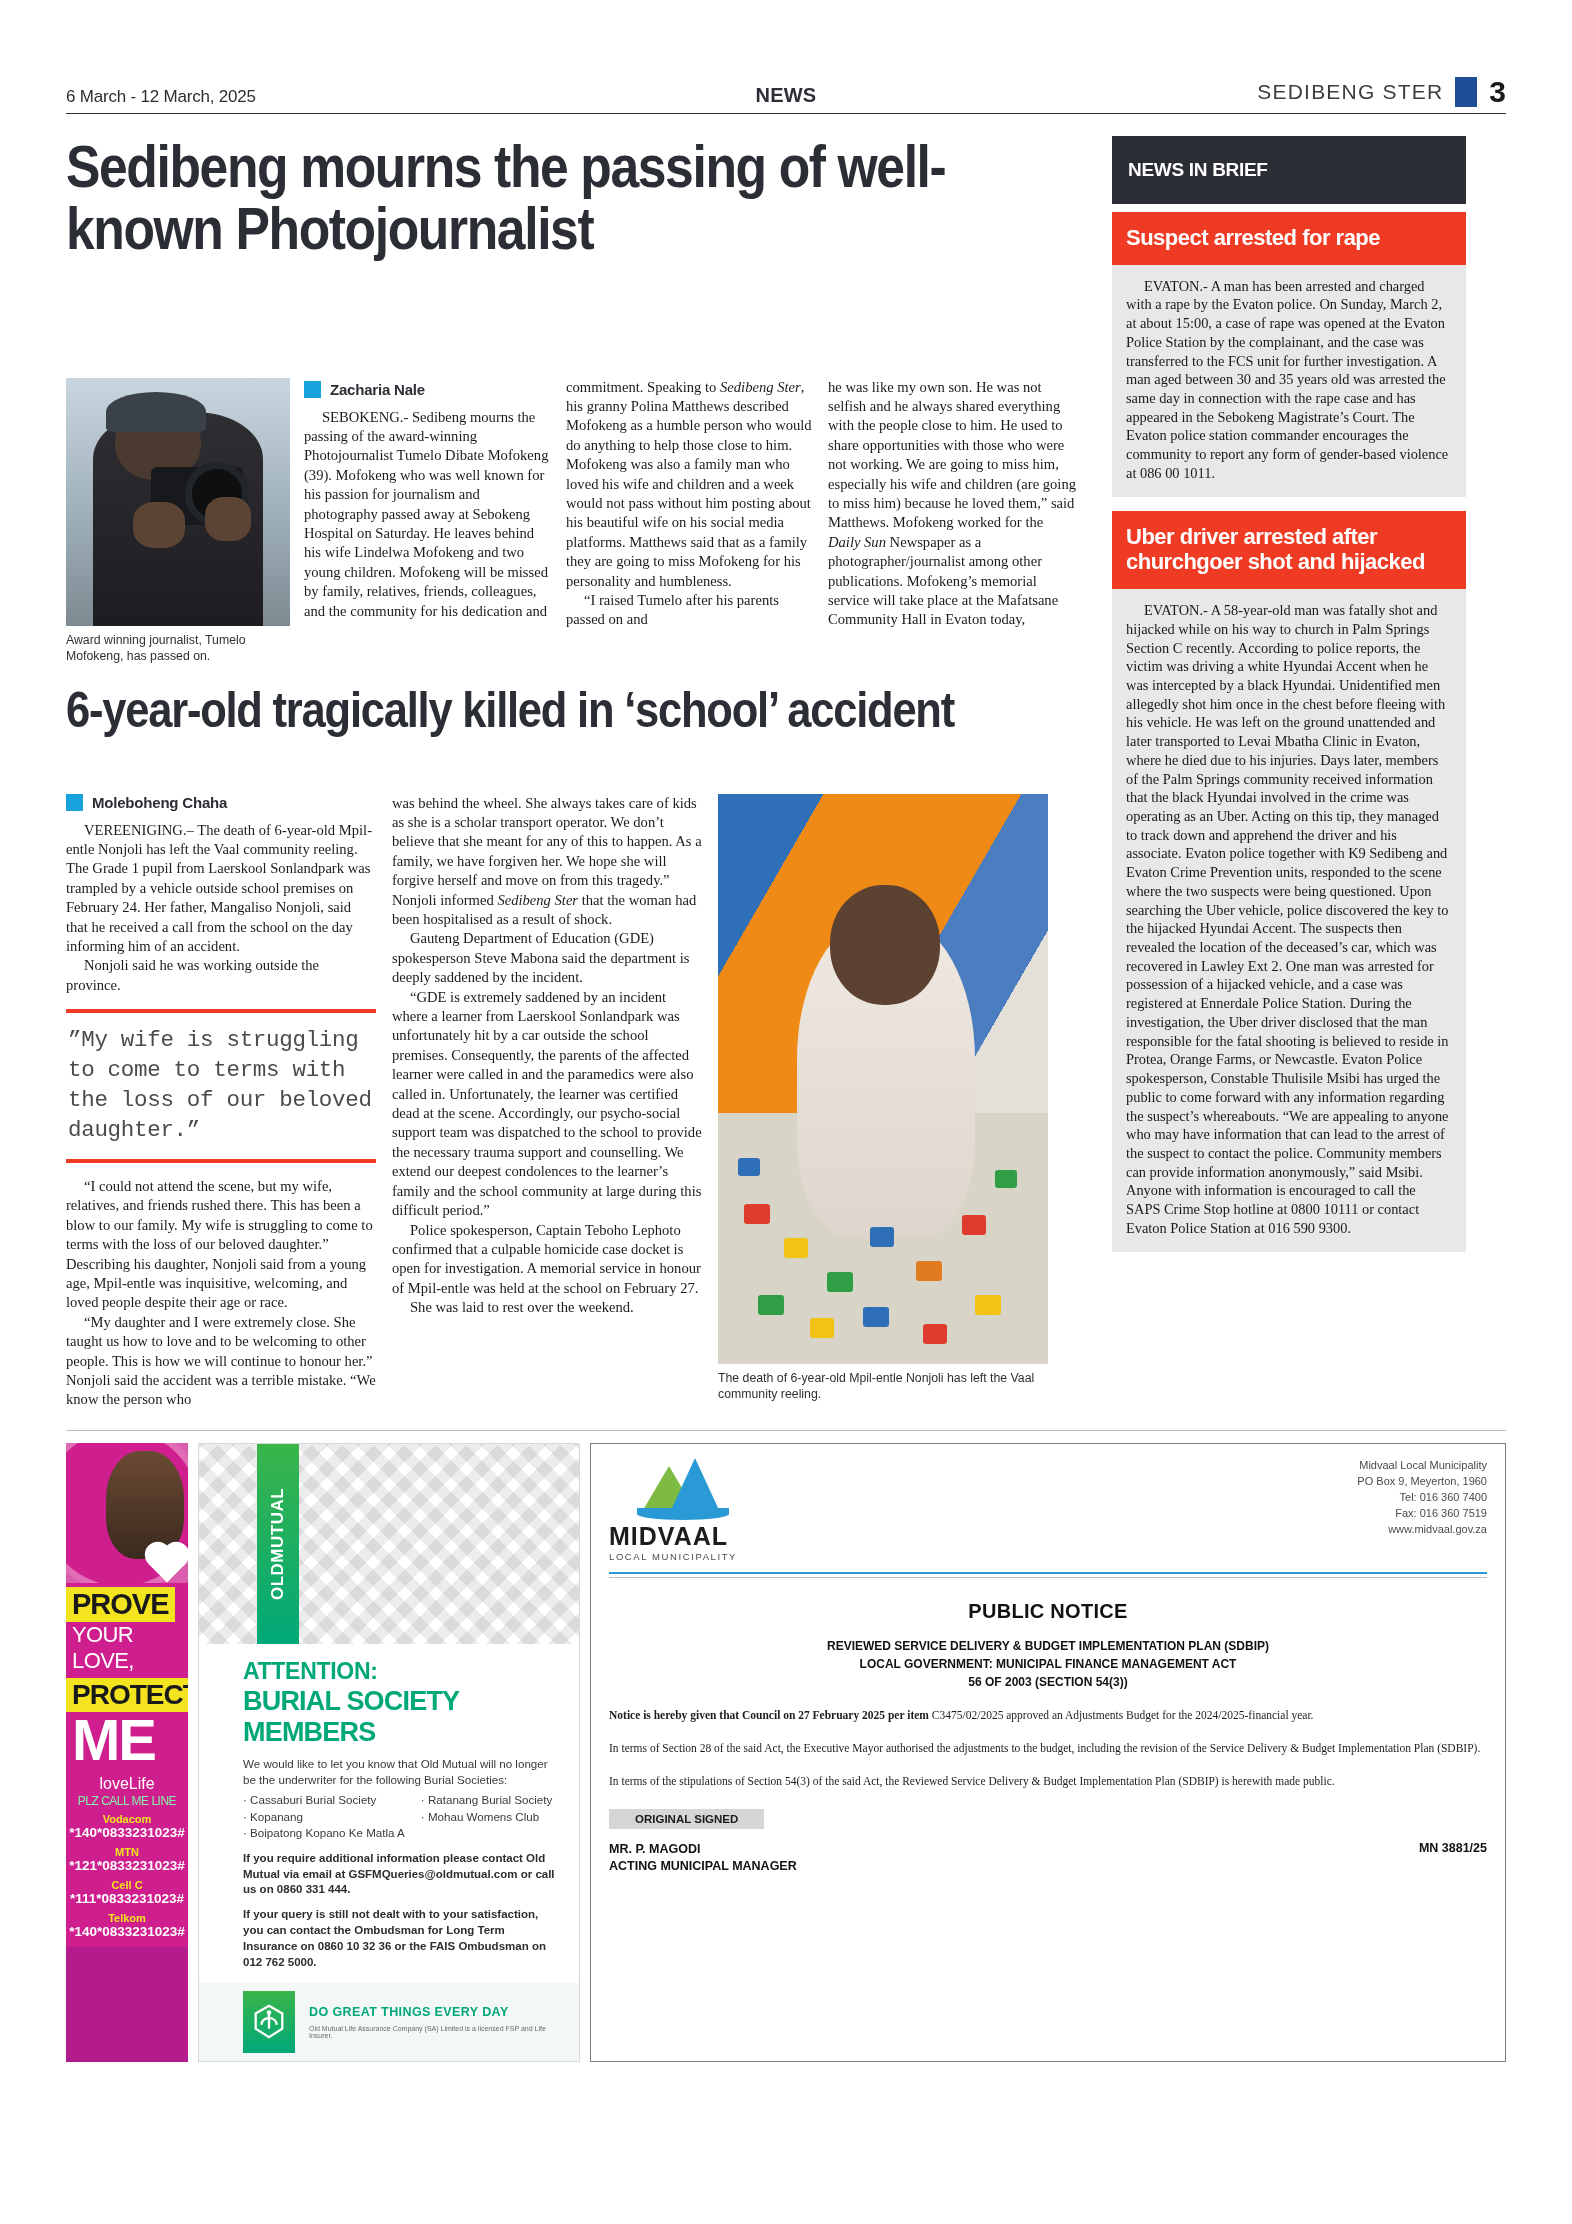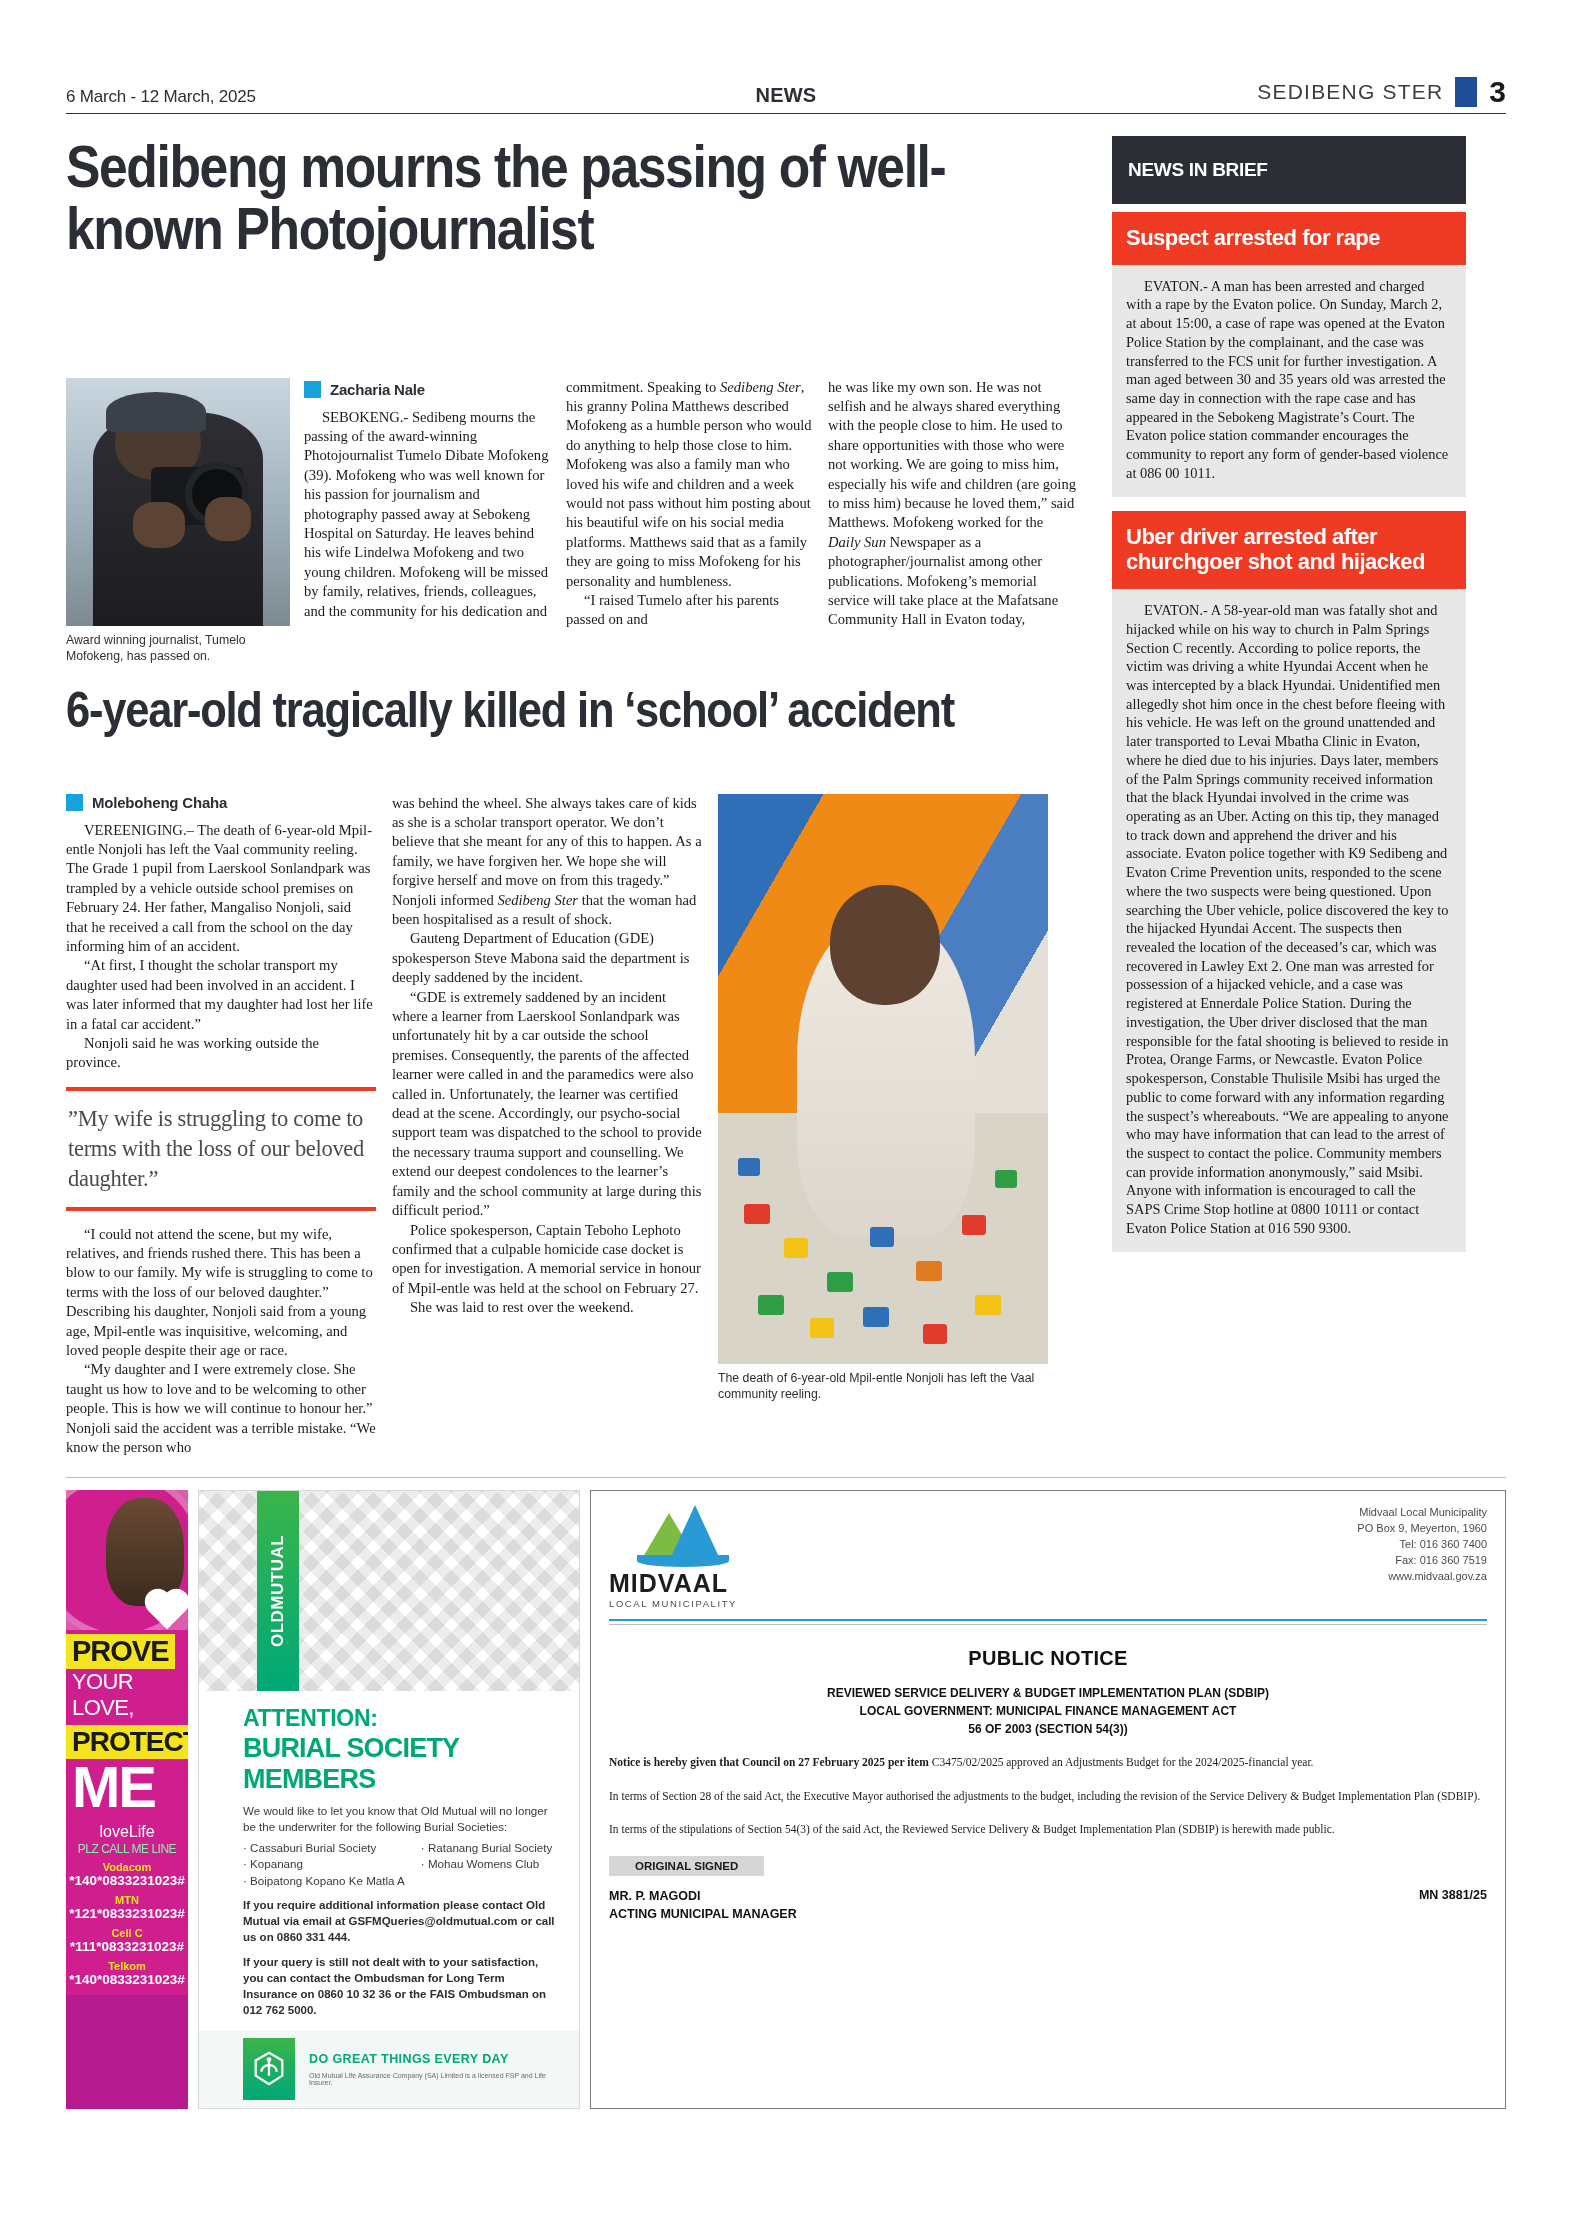--- a/index.html
+++ b/index.html
@@ -106,21 +106,21 @@
   .photo2 .floorwrap { position:absolute; left:0; right:0; bottom:0; height: 44%; background: #d9d4c8; }
   .photo2 .child { position:absolute; left: 24%; top: 22%; width: 54%; height: 56%;
       background: linear-gradient(#efe9e2, #ded6cc); border-radius: 44% 44% 30% 30%; }
   .photo2 .chead { position:absolute; left: 34%; top: 16%; width: 110px; height: 120px; background: #5e4231; border-radius: 48%; }
   .photo2 .blk { position:absolute; border-radius: 3px; }
 
   
   .pullquote { margin: 14px 0 14px 0; }
   .pq-rule { height: 4px; background: #ef3b24; }
   .pq-text {
-    font-family: Liberation Serif, serif;
+    font-family: Liberation Mono, monospace;
     font-size: 22.5px; line-height: 1.33; color: #4b4b4b;
     padding: 13px 2px 13px 2px; letter-spacing: -0.3px;
   }
 
   
   .nib-header {
     background: #2b2e34; color: #fff;
     font-family: "Liberation Sans", sans-serif; font-weight: bold;
     font-size: 19px; letter-spacing: -0.3px;
     padding: 23px 16px;
@@ -282,21 +282,20 @@
         <div class="headline2">6-year-old tragically killed in ‘school’ accident</div>
 
         <div class="art2-body" style="margin-top:58px;">
           <div class="col">
             <div class="byline" style="margin-bottom:10px;">
               <span class="byline-sq"></span>
               <span class="byline-name">Moleboheng Chaha</span>
             </div>
             <div class="body-txt">
               <p>VEREENIGING.– The death of 6-year-old Mpil-entle Nonjoli has left the Vaal community reeling. The Grade 1 pupil from Laerskool Sonlandpark was trampled by a vehicle outside school premises on February 24. Her father, Mangaliso Nonjoli, said that he received a call from the school on the day informing him of an accident.</p>
-              <p>“At first, I thought the scholar transport my daughter used had been involved in an accident. I was later informed that my daughter had lost her life in a fatal car accident.”</p>
               <p>Nonjoli said he was working outside the province.</p>
             </div>
             <div class="pullquote">
               <div class="pq-rule"></div>
               <div class="pq-text">”My wife is struggling to come to terms with the loss of our beloved daughter.”</div>
               <div class="pq-rule"></div>
             </div>
             <div class="body-txt">
               <p>“I could not attend the scene, but my wife, relatives, and friends rushed there. This has been a blow to our family. My wife is struggling to come to terms with the loss of our beloved daughter.” Describing his daughter, Nonjoli said from a young age, Mpil-entle was inquisitive, welcoming, and loved people despite their age or race.</p>
               <p>“My daughter and I were extremely close. She taught us how to love and to be welcoming to other people. This is how we will continue to honour her.” Nonjoli said the accident was a terrible mistake.  “We know the person who</p>

